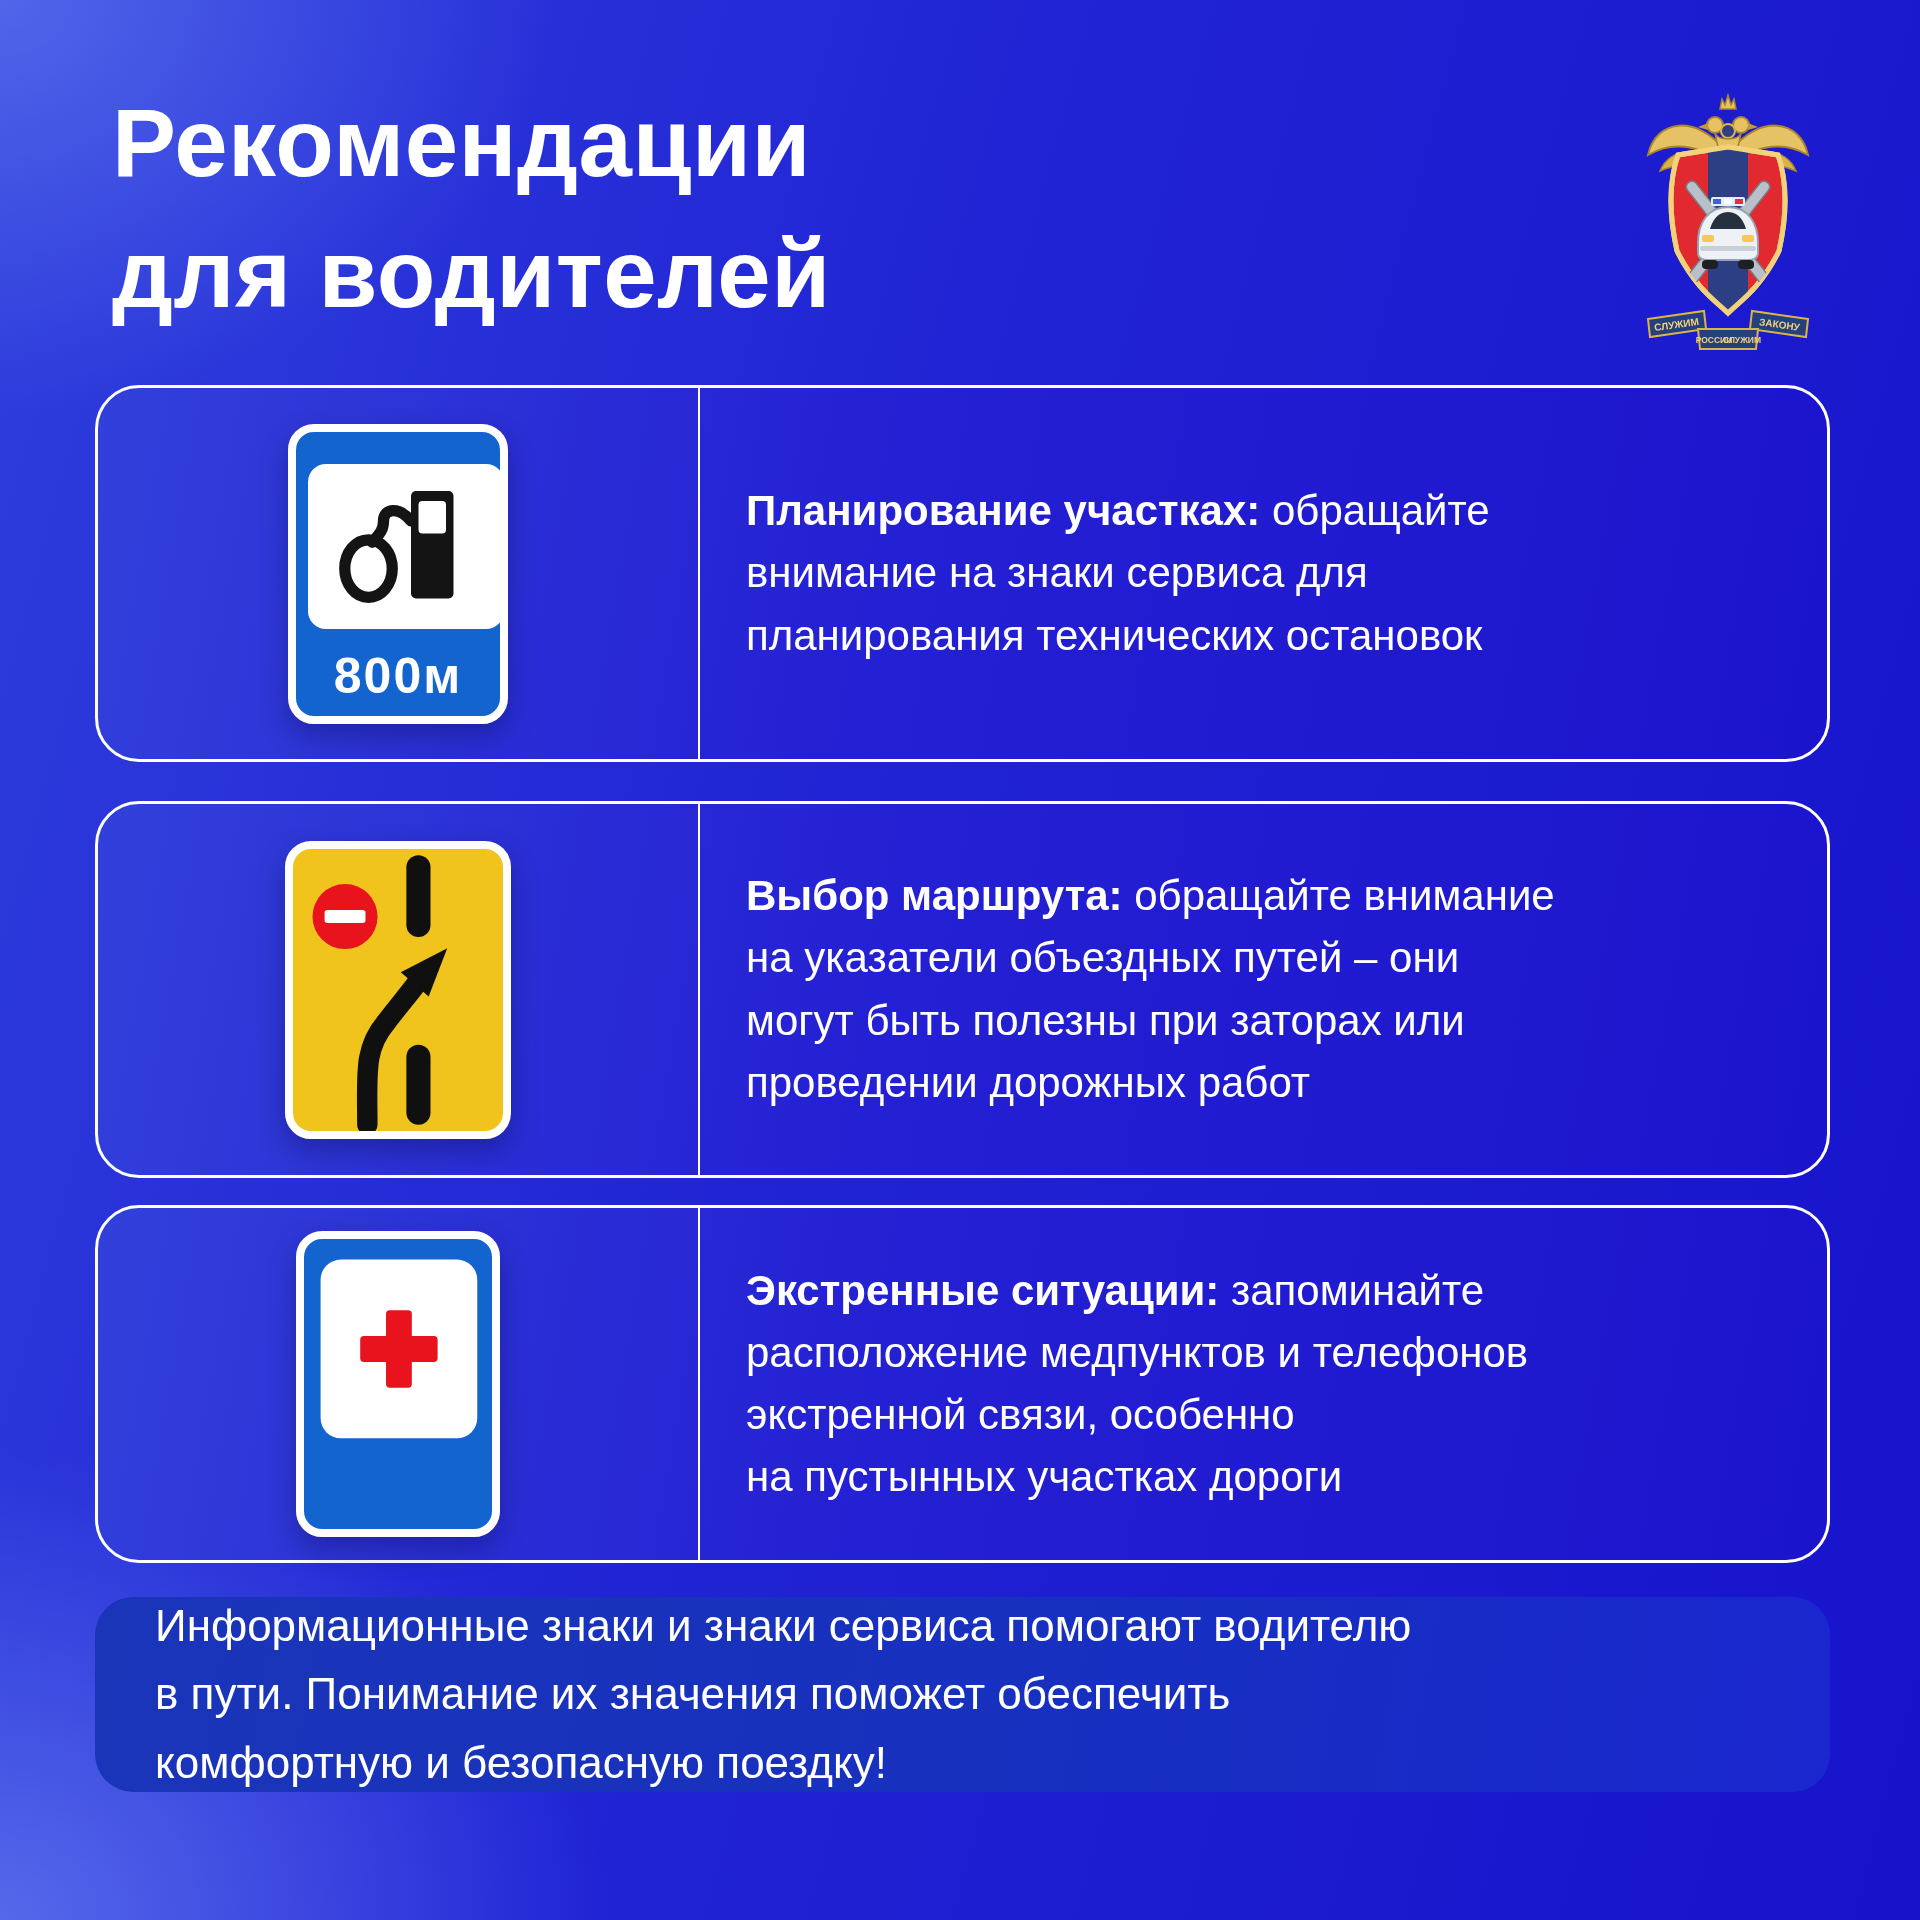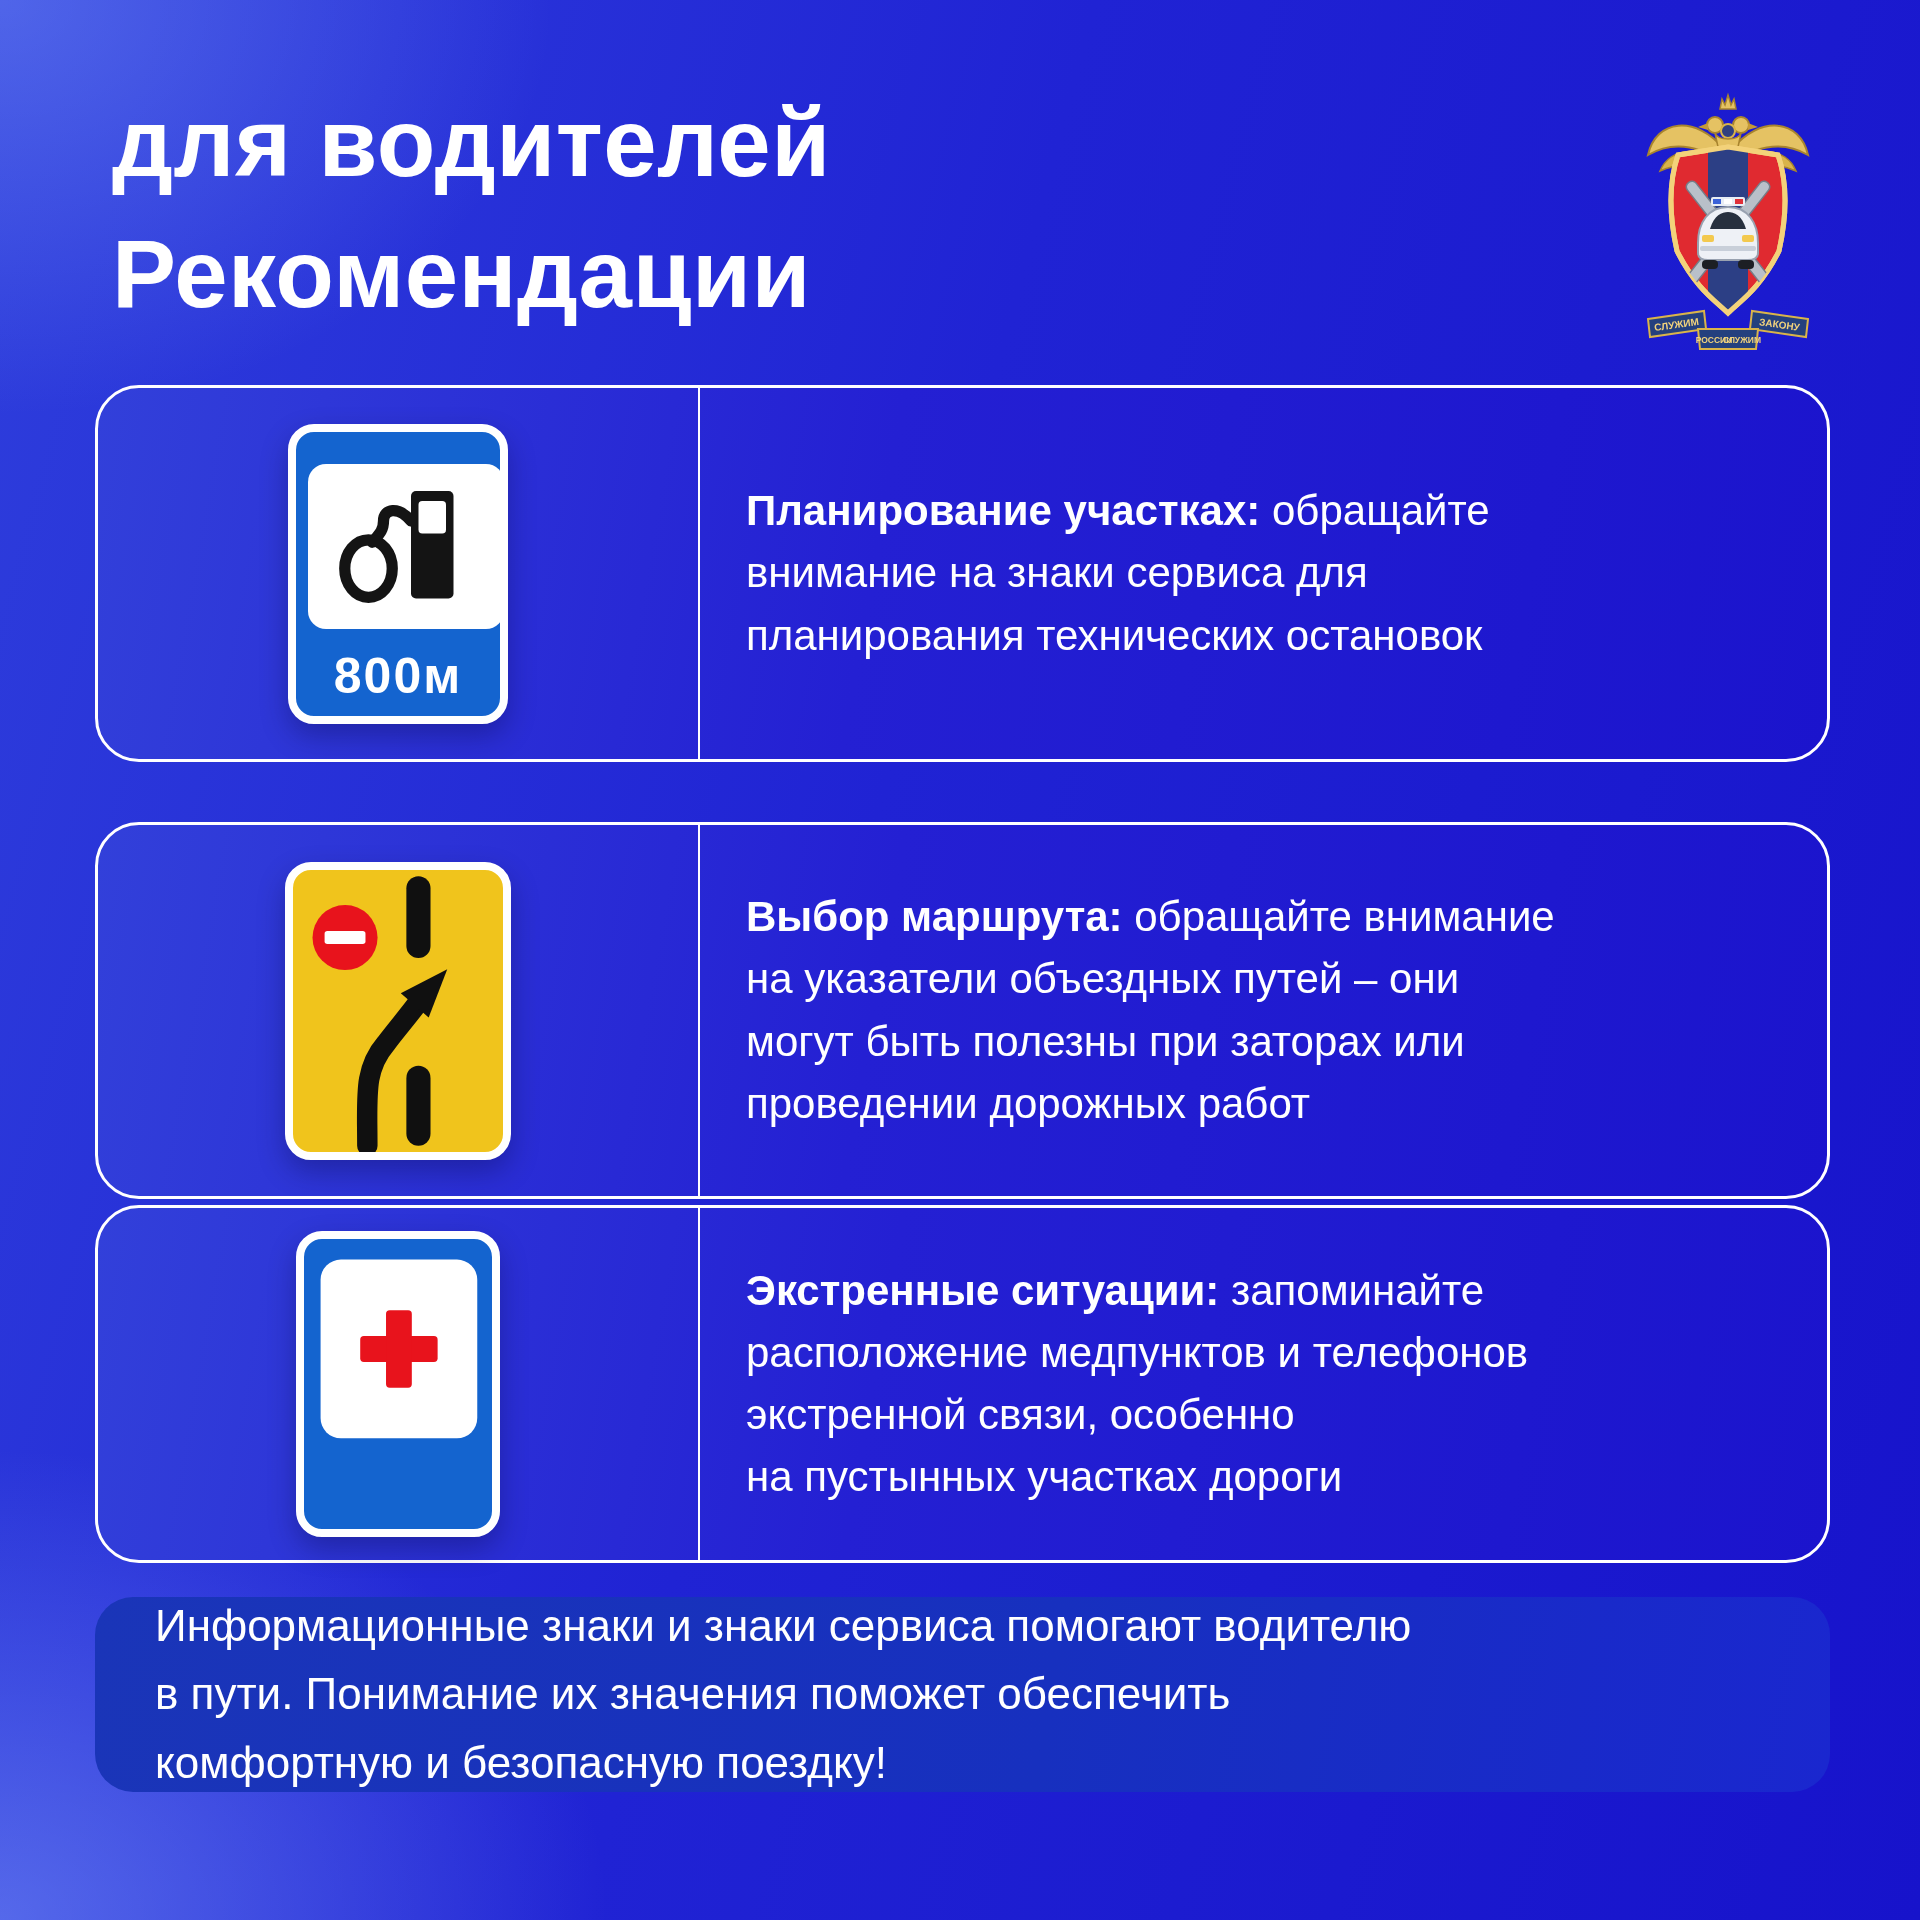--- a/index.html
+++ b/index.html
@@ -25,21 +25,21 @@
   .emblem { position:absolute; left:1638px; top:82px; width:180px; height:272px; }
   .emblem svg { width:100%; height:100%; display:block; }
 
   
   .card {
     position:absolute; left:95px; width:1735px;
     border:3px solid #ffffff; border-radius:44px;
     background:linear-gradient(100deg, #3240da 0%, #2420d3 45%, #1b14cd 100%);
   }
   .card-1 { top:385px;  height:377px; }
-  .card-2 { top:822px;  height:377px;padding-left:32px; }
+  .card-2 { top:801px;  height:377px;padding-left:32px; }
   .card-3 { top:1205px; height:358px; }
 
   .sign-cell {
     position:absolute; left:0; top:0; bottom:0; width:600px;
     display:flex; align-items:center; justify-content:center;
   }
   .divider {
     position:absolute; left:600px; top:0; bottom:0; width:2px;
     background:#ffffff;
   }
@@ -82,22 +82,22 @@
   .summary-text {
     color:#ffffff; font-size:44px; line-height:1.55; white-space:pre-line;
   }
 </style>
 </head>
 <body>
 
 <div class="page">
 
   <div class="title">
+    <div>Рекомендации</div>
     <div>для водителей</div>
-    <div>Рекомендации</div>
   </div>
 
   <div class="emblem">
     <svg viewBox="0 0 180 270">
       <defs>
         <clipPath id="shieldClip">
           <path d="M90,64 L140,72 C149,98 149,132 141,168 C122,206 102,218 90,230 C78,218 58,206 39,168 C31,132 31,98 40,72 Z"></path>
         </clipPath>
       </defs>
 

